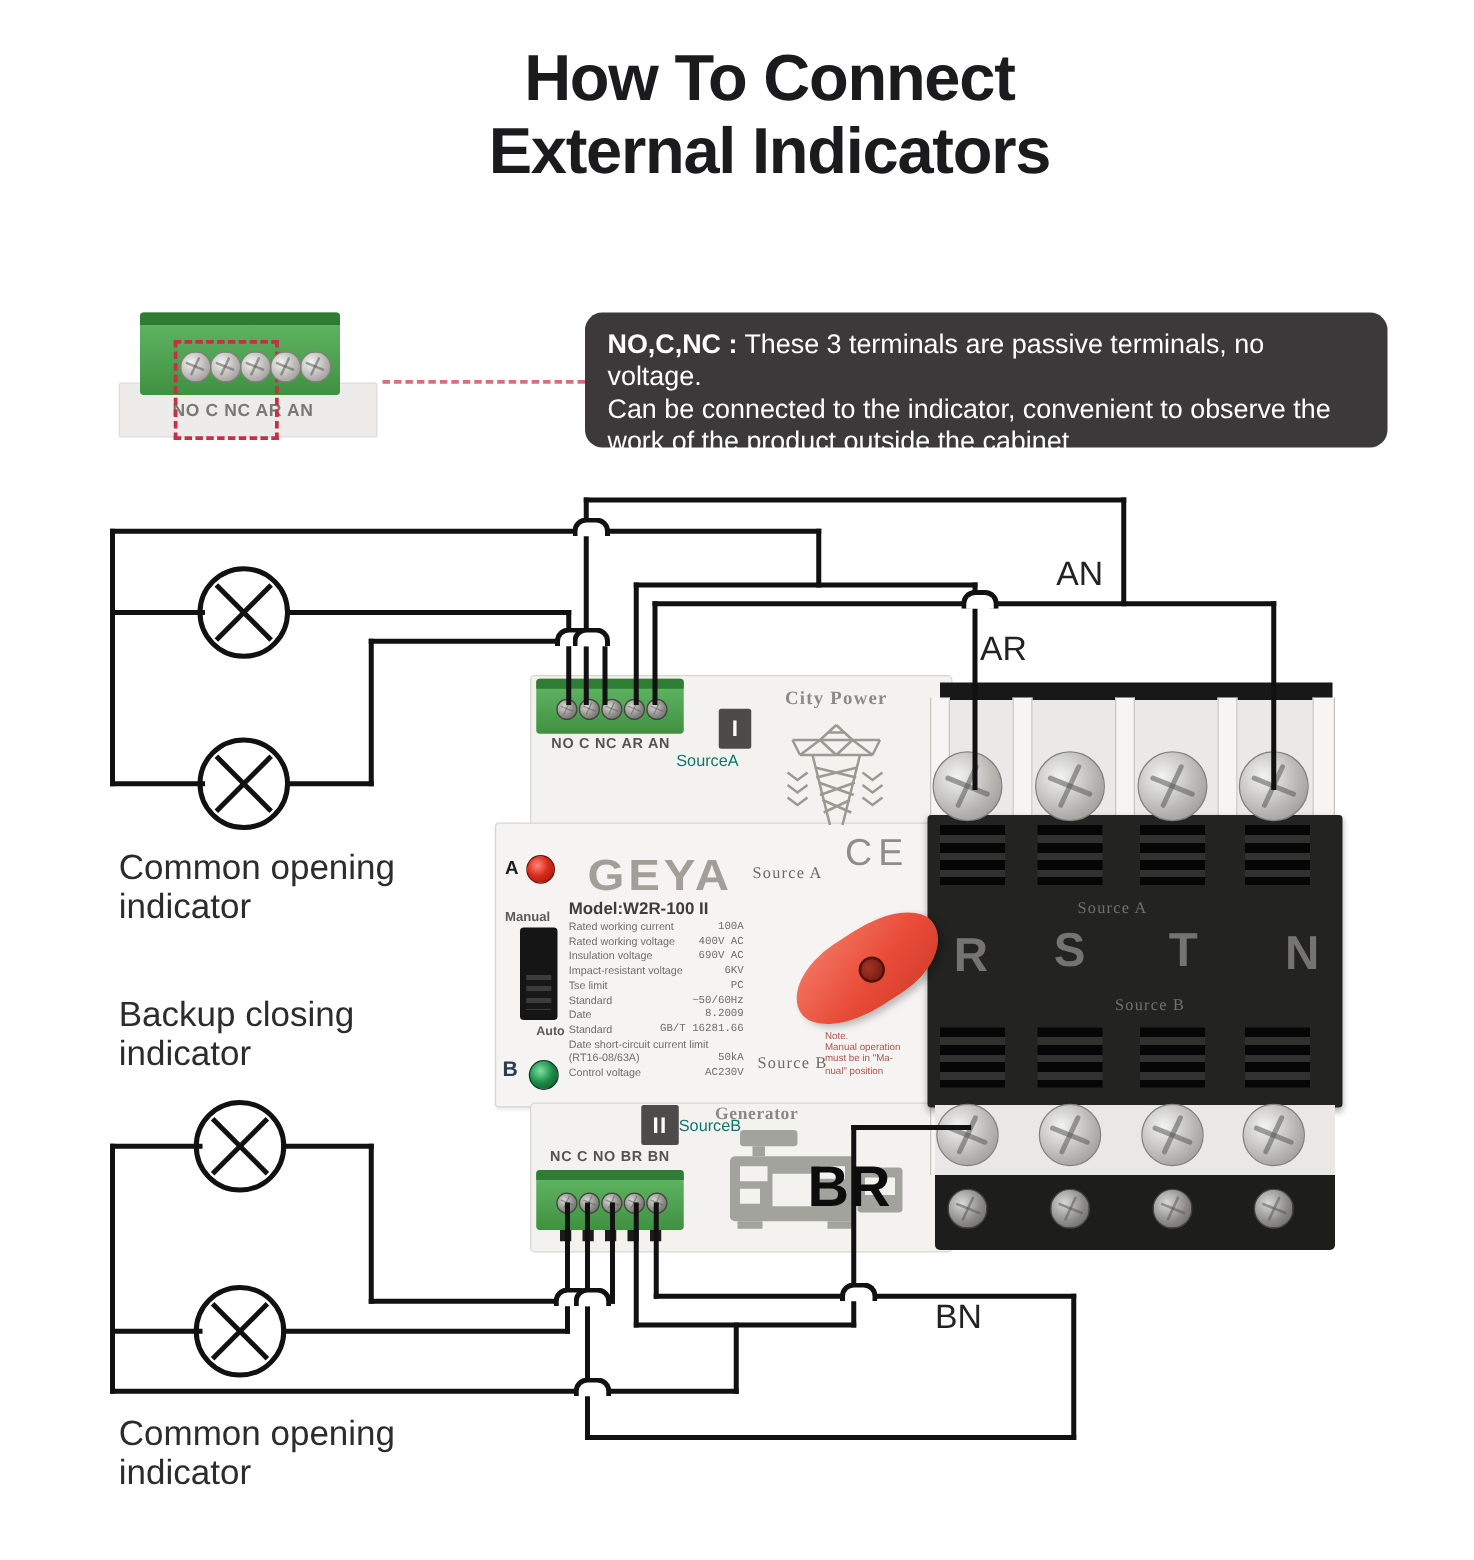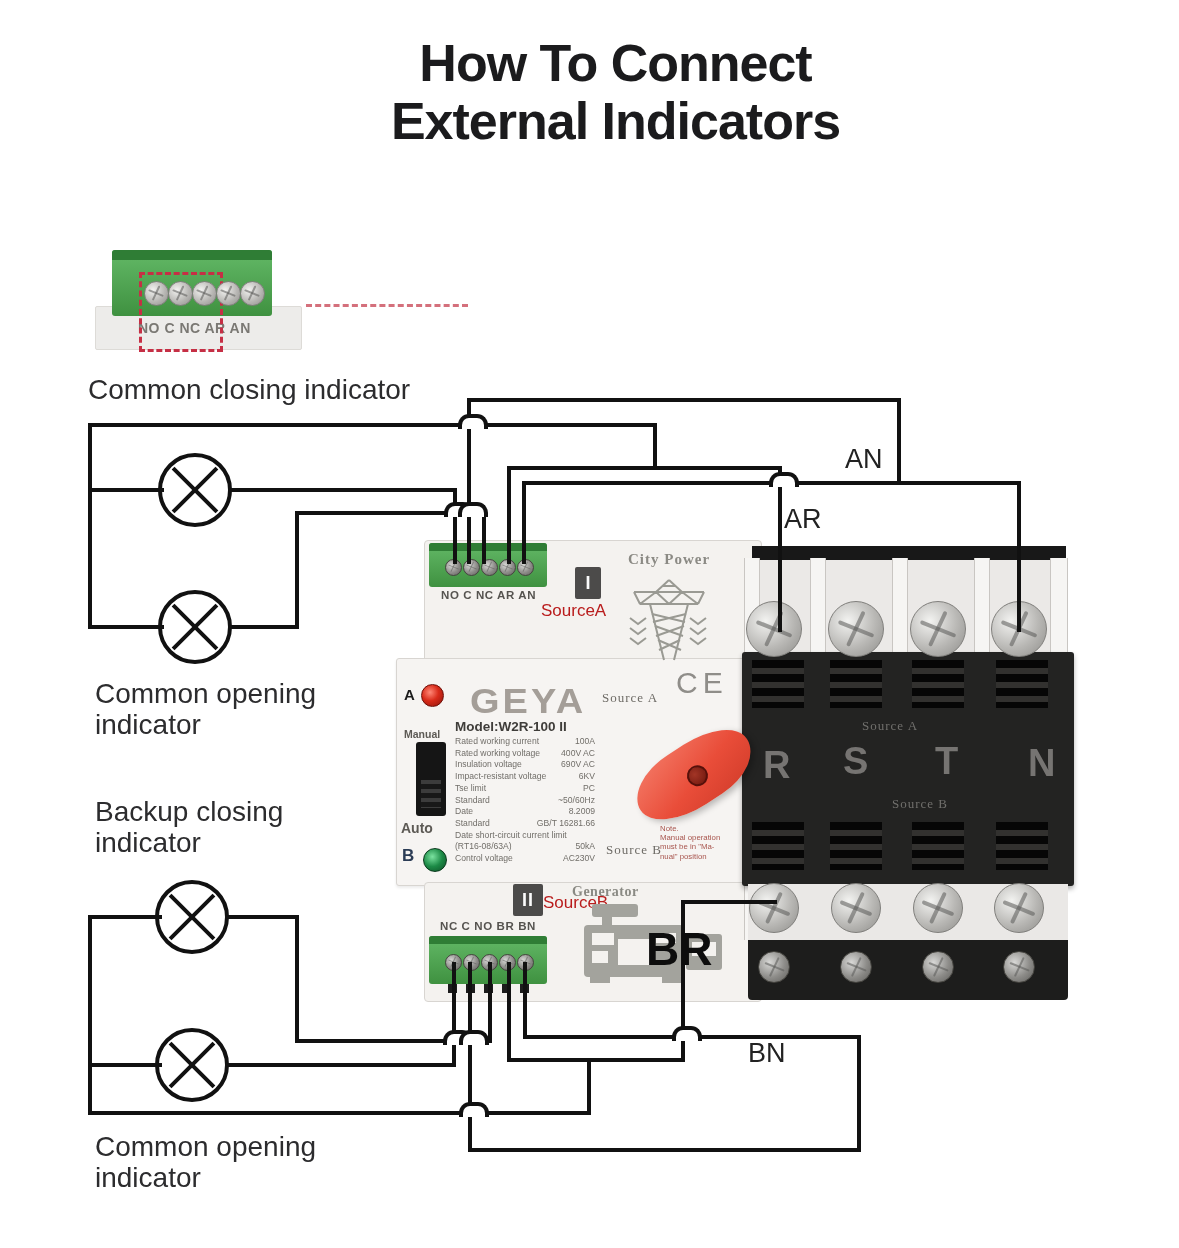--- a/index.html
+++ b/index.html
@@ -56,21 +56,21 @@
   #seg3{left:424px;top:882px;width:336px;height:118px;border-radius:4px;}
 
   .greenblk{position:absolute;border-radius:3px;background:linear-gradient(180deg,#63b967,#3f9140);z-index:2;}
   .greenblk::before{content:"";position:absolute;left:0;top:0;right:0;height:8px;background:#2f7d35;border-radius:3px 3px 0 0;}
   #green-top{left:429px;top:543px;width:118px;height:44px;}
   #green-bot{left:429px;top:936px;width:118px;height:48px;}
 
   .term-label{position:absolute;font-size:11.5px;font-weight:700;color:#55534f;letter-spacing:.6px;z-index:2;}
   #lbl-top-term{left:441px;top:589px;}
   #lbl-bot-term{left:440px;top:920px;}
-  .src-small{position:absolute;font-size:17px;color:#b91c1c;z-index:2;}
+  .src-small{position:absolute;font-size:13px;color:#0f766e;z-index:2;}
   #lbl-srcA{left:541px;top:601px;}
   #lbl-srcB2{left:543px;top:893px;}
 
   .badge{position:absolute;background:#4c4b4a;color:#fbfbfb;font-weight:700;text-align:center;border-radius:2px;z-index:2;}
   #badge1{left:575px;top:567px;width:26px;height:32px;font-size:18px;line-height:32px;}
   #badge2{left:513px;top:884px;width:30px;height:32px;font-size:18px;line-height:32px;letter-spacing:1px;}
 
   .serifgray{position:absolute;font-family:Liberation Serif, serif;color:#7b7a74;z-index:2;}
   #lbl-city{left:628px;top:551px;font-size:15px;font-weight:600;letter-spacing:1px;color:#8b8a84;}
   #lbl-srcA-serif{left:602px;top:690px;font-size:13px;letter-spacing:1px;color:#6e6b66;}
@@ -83,29 +83,29 @@
   #lbl-model{position:absolute;left:455px;top:719px;font-size:13.5px;font-weight:700;color:#3f3d3a;z-index:2;}
 
   #led-a-txt{position:absolute;left:404px;top:686px;font-size:15px;font-weight:700;color:#1c1c1c;z-index:2;}
   #led-a{position:absolute;left:421px;top:684px;width:21px;height:21px;border-radius:50%;z-index:2;
          background:radial-gradient(circle at 38% 35%,#ff8877,var(--led-red) 45%,#8c130b);border:1px solid #6e0e08;}
   #led-b-txt{position:absolute;left:402px;top:846px;font-size:17px;font-weight:700;color:#2b3c55;z-index:2;}
   #led-b{position:absolute;left:423px;top:848px;width:22px;height:22px;border-radius:50%;z-index:2;
          background:radial-gradient(circle at 38% 35%,#7be3a0,var(--led-green) 50%,#0f4d26);border:1px solid #0a3a1d;}
 
   #lbl-manual{position:absolute;left:404px;top:728px;font-size:10.5px;font-weight:700;color:#5d5a55;z-index:2;}
-  #lbl-auto{position:absolute;left:401px;top:820px;font-size:14px;font-weight:700;color:#5d5a55;z-index:2;}
+  #lbl-auto{position:absolute;left:429px;top:820px;font-size:10px;font-weight:700;color:#5d5a55;z-index:2;}
   #switch{position:absolute;left:416px;top:742px;width:30px;height:74px;background:#151515;border-radius:3px;z-index:2;}
   #switch::after{content:"";position:absolute;left:5px;top:38px;width:20px;height:28px;
         background:repeating-linear-gradient(180deg,#3c3c3c 0 4px,#181818 4px 9px);}
 
   #spec-table{position:absolute;left:455px;top:736px;width:140px;z-index:2;}
   .spec-row{display:flex;justify-content:space-between;font-size:8.6px;line-height:11.7px;color:#716e69;}
   .spec-row .k{white-space:nowrap;}
-  .spec-row .v{text-align:left;}
+  .spec-row .v{text-align:left;font-family:Liberation Mono, monospace;}
 
   #note{position:absolute;left:660px;top:824px;width:76px;font-size:7.8px;line-height:9.2px;color:#a8554e;z-index:2;}
 
   #handle{position:absolute;left:630px;top:744px;width:128px;height:62px;z-index:2;
           transform:rotate(-33deg);
           background:linear-gradient(160deg,#f47a67,var(--handle-red) 55%,#d23c2a);
           border-radius:48% 52% 46% 54% / 60% 55% 62% 58%;
           box-shadow:2px 4px 6px rgba(0,0,0,.25);}
   #handle-screw{position:absolute;left:56px;top:23px;width:17px;height:17px;border-radius:50%;
           background:radial-gradient(circle at 40% 35%,#a33526,#6d160c);border:2px solid #56100a;}
@@ -140,35 +140,39 @@
 </head>
 <body>
 
 <div class="stage" style="--note-bg: #3b393a; --body-black: #232322; --handle-red: #e94d39; --led-red: #d92b1a; --led-green: #1c8a46; --dash-red: #c62f45;">
 
   <div id="title">
     <div>How To Connect</div>
     <div>External Indicators</div>
   </div>
 
+  <div id="infobox">
+    <b>NO,C,NC :</b><span> These 3 terminals are passive terminals, no voltage.</span><br>
+    <span>Can be connected to the indicator, convenient to observe the</span><br>
+    <span>work of the product outside the cabinet</span>
+  </div>
 
   <div class="abs" id="inset-base"></div>
   <div class="abs" id="inset-green"></div>
   <div id="inset-screws">
       <div class="screw" style="left: 143.5px; top: 280.5px; width: 23px; height: 23px;"></div>
       <div class="screw" style="left: 167.5px; top: 280.5px; width: 23px; height: 23px;"></div>
       <div class="screw" style="left: 191.5px; top: 280.5px; width: 23px; height: 23px;"></div>
       <div class="screw" style="left: 215.5px; top: 280.5px; width: 23px; height: 23px;"></div>
       <div class="screw" style="left: 239.5px; top: 280.5px; width: 23px; height: 23px;"></div>
     </div>
   <div class="abs" id="inset-label">NO C NC AR AN</div>
   <div class="abs" id="dashed-rect"></div>
   <div class="abs" id="dashed-line"></div>
 
-  <div class="ind-label" id="lbl-closing">Common closing indicator</div>
   <div class="ind-label" id="lbl-open-top">
     <div>Common opening</div>
     <div>indicator</div>
   </div>
   <div class="ind-label" id="lbl-backup">
     <div>Backup closing</div>
     <div>indicator</div>
   </div>
   <div class="ind-label" id="lbl-open-bot">
     <div>Common opening</div>

